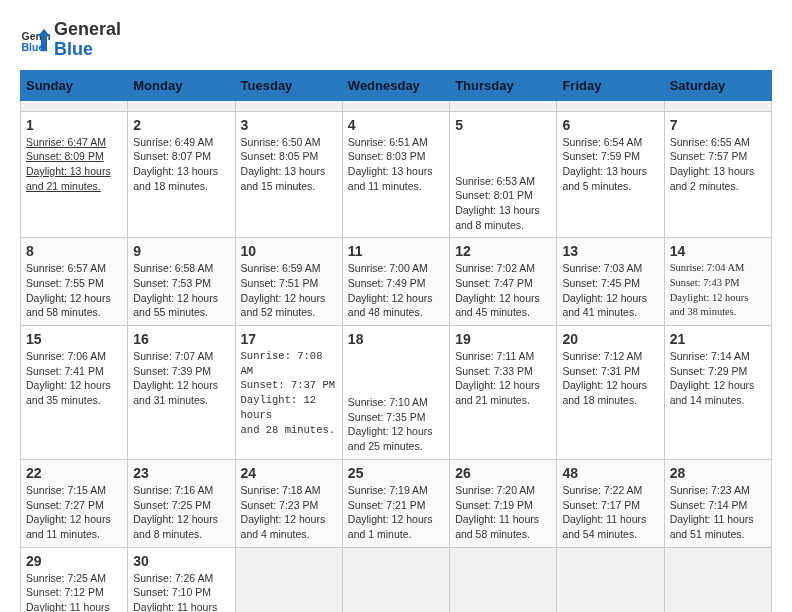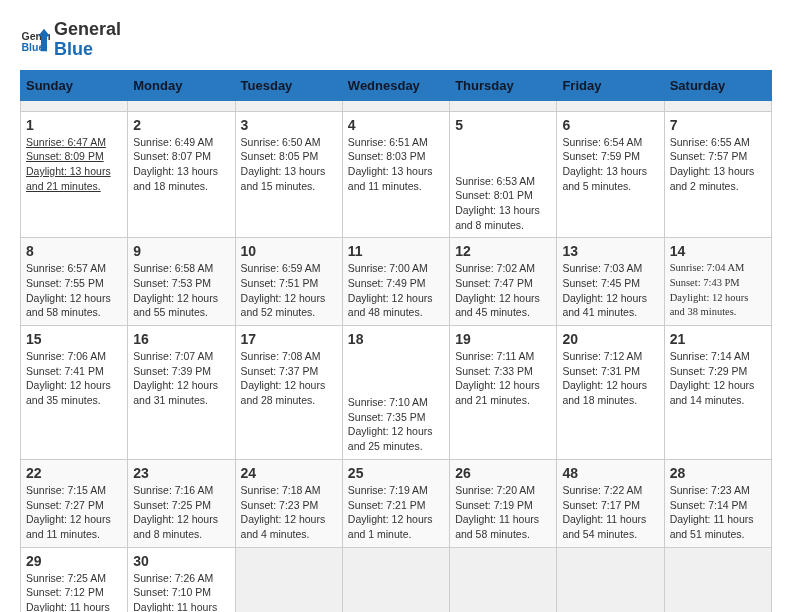--- a/index.html
+++ b/index.html
@@ -241,21 +241,21 @@
         </td>
         <td>
           <span class="day-number">16</span>
           <div class="day-info" style="white-space: pre-line;">Sunrise: 7:07 AM
 Sunset: 7:39 PM
 Daylight: 12 hours
 and 31 minutes.</div>
         </td>
         <td>
           <span class="day-number">17</span>
-          <div class="day-info" style="white-space: pre-line;">Sunrise: 7:08 AM
+          <div class="day-info" style="white-space: pre-line; font-family: Liberation Mono, monospace;">Sunrise: 7:08 AM
 Sunset: 7:37 PM
 Daylight: 12 hours
 and 28 minutes.</div>
         </td>
         <td>
           <span class="day-number">18</span>
           <div class="day-info" style="white-space: pre-line; margin-top: 48px;">Sunrise: 7:10 AM
 Sunset: 7:35 PM
 Daylight: 12 hours
 and 25 minutes.</div>

